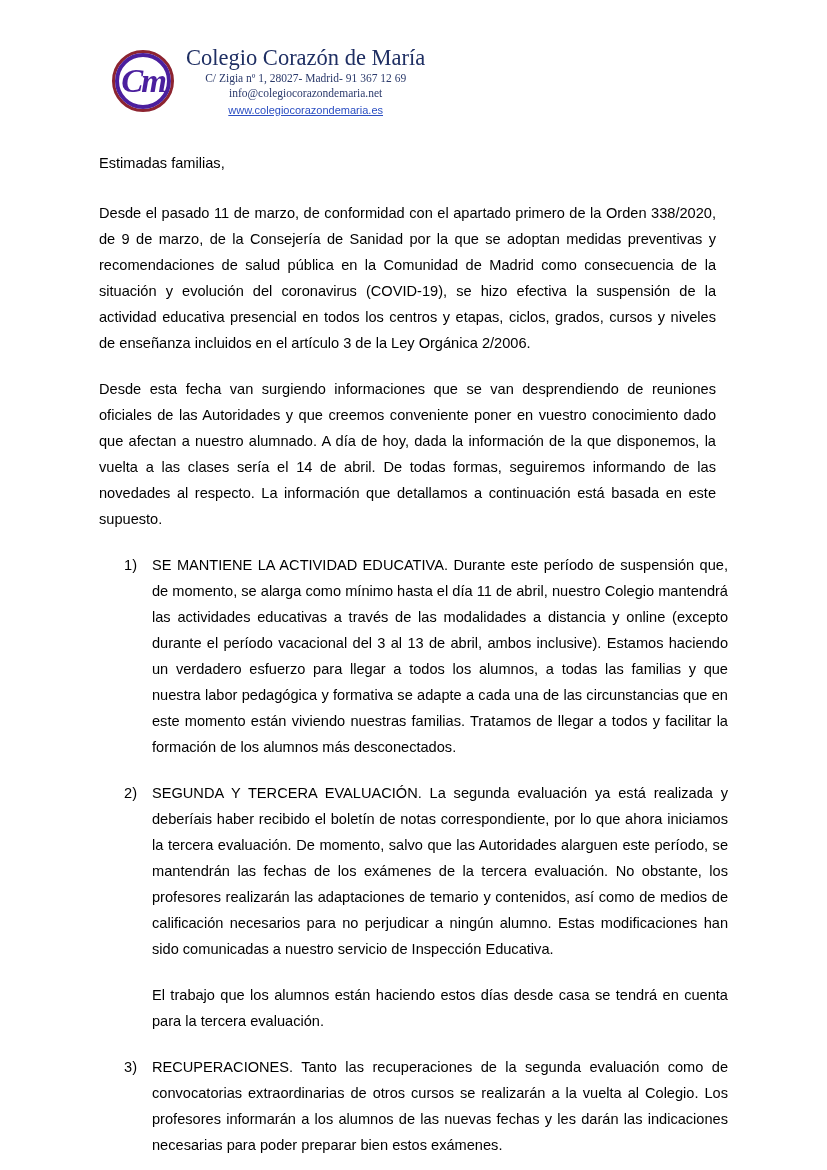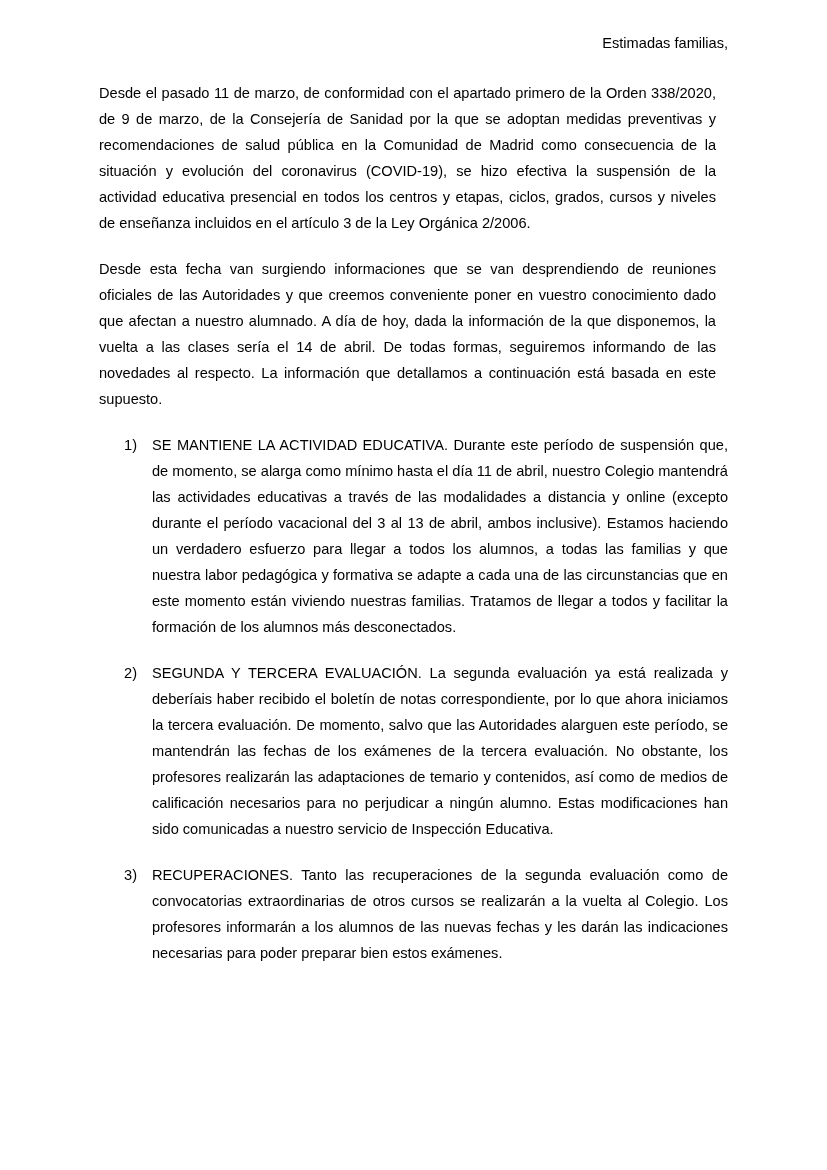--- a/index.html
+++ b/index.html
@@ -134,21 +134,21 @@
     margin: 0 12px 20px 0;
     font-size: 14.6px;
     line-height: 26px;
     text-align: justify;
     text-justify: inter-word;
   }
   p.greeting {
     margin: 0 0 24px 0;
     font-size: 14.6px;
     line-height: 26px;
-    text-align: right;
+    text-align: left;
   }
 
   ol.numbered {
     margin: 0;
     padding: 0;
     list-style: none;
     counter-reset: itemno;
   }
   ol.numbered > li {
     position: relative;
@@ -175,38 +175,55 @@
     text-align: justify;
     text-justify: inter-word;
   }
   .li-para:first-child { margin-top: 0; }
 </style>
 </head>
 <body>
 
 <div class="page">
 
+  <div class="letterhead">
+
+    <div class="logo">
+      <div class="logo-ring-outer"></div>
+      <div class="logo-ring-inner"></div>
+      <div class="logo-mono">Cm</div>
+    </div>
+
+    <div class="letterhead-text">
+      <div class="school-name">Colegio Corazón de María</div>
+      <div class="school-address">C/ Zigia nº 1, 28027- Madrid- 91 367 12 69</div>
+      <div class="school-email">info@colegiocorazondemaria.net</div>
+      <a class="school-web" href="#">www.colegiocorazondemaria.es</a>
+    </div>
+
+  </div>
 
   <div class="content">
 
 
     <p class="greeting">Estimadas familias,</p>
 
     <p class="para">Desde el pasado 11 de marzo, de conformidad con el apartado primero de la Orden 338/2020, de 9 de marzo, de la Consejería de Sanidad por la que se adoptan medidas preventivas y recomendaciones de salud pública en la Comunidad de Madrid como consecuencia de la situación y evolución del coronavirus (COVID-19),  se hizo efectiva la suspensión de la actividad educativa presencial en todos los centros y etapas, ciclos, grados, cursos y niveles de enseñanza incluidos en el artículo 3 de la Ley Orgánica 2/2006.</p>
 
     <p class="para">Desde esta fecha van surgiendo informaciones que se van desprendiendo de reuniones oficiales de las Autoridades y que creemos conveniente poner en vuestro conocimiento dado que afectan a nuestro alumnado. A día de hoy, dada la información de la que disponemos, la vuelta a las clases sería el 14 de abril. De todas formas, seguiremos informando de las novedades al respecto. La información que detallamos a continuación está basada en este supuesto.</p>
 
     <ol class="numbered">
 
       <li>
         <p class="li-para">SE MANTIENE LA ACTIVIDAD EDUCATIVA. Durante este período de suspensión que, de momento, se alarga como mínimo hasta el día 11 de abril, nuestro Colegio mantendrá las actividades educativas a través de las modalidades a distancia y online (excepto durante el período vacacional del 3 al 13 de abril, ambos inclusive). Estamos haciendo un verdadero esfuerzo para llegar a todos los alumnos, a todas las familias y que nuestra labor pedagógica y formativa se adapte a cada una de las circunstancias que en este momento están viviendo nuestras familias. Tratamos de llegar a todos y facilitar la formación de los alumnos más desconectados.</p>
       </li>
 
       <li>
         <p class="li-para">SEGUNDA Y TERCERA EVALUACIÓN. La segunda evaluación ya está realizada y deberíais haber recibido el boletín de notas correspondiente, por lo que ahora iniciamos la tercera evaluación. De momento, salvo que las Autoridades alarguen este período, se mantendrán las fechas de los exámenes de la tercera evaluación. No obstante, los profesores realizarán las adaptaciones de temario y contenidos, así como de medios de calificación necesarios para no perjudicar a ningún alumno. Estas modificaciones han sido comunicadas a nuestro servicio de Inspección Educativa.</p>
+        <p class="li-para">El trabajo que los alumnos están haciendo estos días desde casa se tendrá en cuenta para la tercera evaluación.</p>
       </li>
 
       <li>
         <p class="li-para">RECUPERACIONES. Tanto las recuperaciones de la segunda evaluación como de convocatorias extraordinarias de otros cursos se realizarán a la vuelta al Colegio. Los profesores informarán a los alumnos de las nuevas fechas y les darán las indicaciones necesarias para poder preparar bien estos exámenes.</p>
       </li>
 
     </ol>
 
   </div>
 

